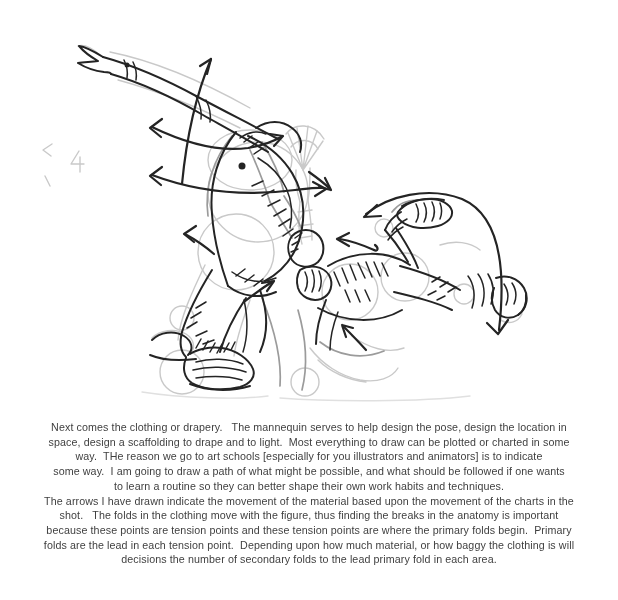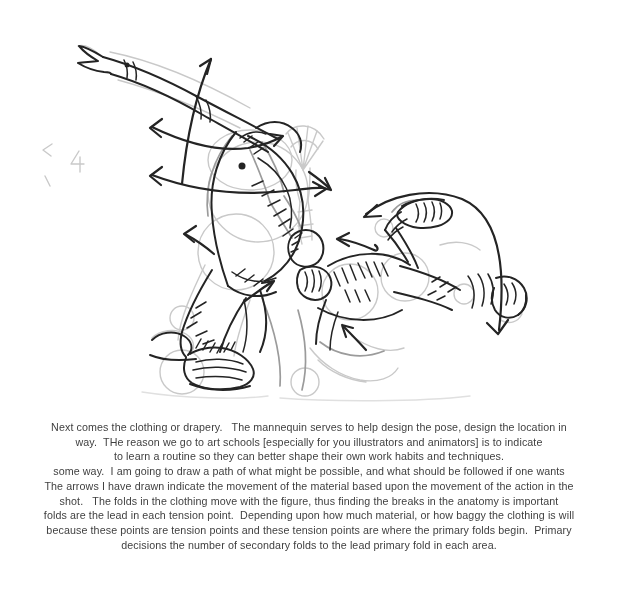--- a/index.html
+++ b/index.html
@@ -191,26 +191,27 @@
           <path class="arrow" d="M 366 350 C 358 341 350 333 344 327"></path>
           <path class="arrow" d="M 342 325 L 353 328 M 342 325 L 346 337"></path>
         </g>
       </g>
     </svg>
   </div>
 
   <div class="caption">
     <div class="para">
         <div class="cap-line">Next comes the clothing or drapery.   The mannequin serves to help design the pose, design the location in</div>
+        <div class="cap-line">space, design a scaffolding to drape and to light.  Most everything to draw can be plotted or charted in some</div>
         <div class="cap-line">way.  THe reason we go to art schools [especially for you illustrators and animators] is to indicate</div>
+        <div class="cap-line">some way.  I am going to draw a path of what might be possible, and what should be followed if one wants</div>
         <div class="cap-line">to learn a routine so they can better shape their own work habits and techniques.</div>
-        <div class="cap-line">some way.  I am going to draw a path of what might be possible, and what should be followed if one wants</div>
       </div>
     <div class="para">
-        <div class="cap-line">The arrows I have drawn indicate the movement of the material based upon the movement of the action in the</div>
+        <div class="cap-line">The arrows I have drawn indicate the movement of the material based upon the movement of the charts in the</div>
         <div class="cap-line">shot.   The folds in the clothing move with the figure, thus finding the breaks in the anatomy is important</div>
+        <div class="cap-line">because these points are tension points and these tension points are where the primary folds begin.  Primary</div>
         <div class="cap-line">folds are the lead in each tension point.  Depending upon how much material, or how baggy the clothing is will</div>
-        <div class="cap-line">because these points are tension points and these tension points are where the primary folds begin.  Primary</div>
         <div class="cap-line">decisions the number of secondary folds to the lead primary fold in each area.</div>
       </div>
   </div>
 
 </div>
 
 </body></html>

